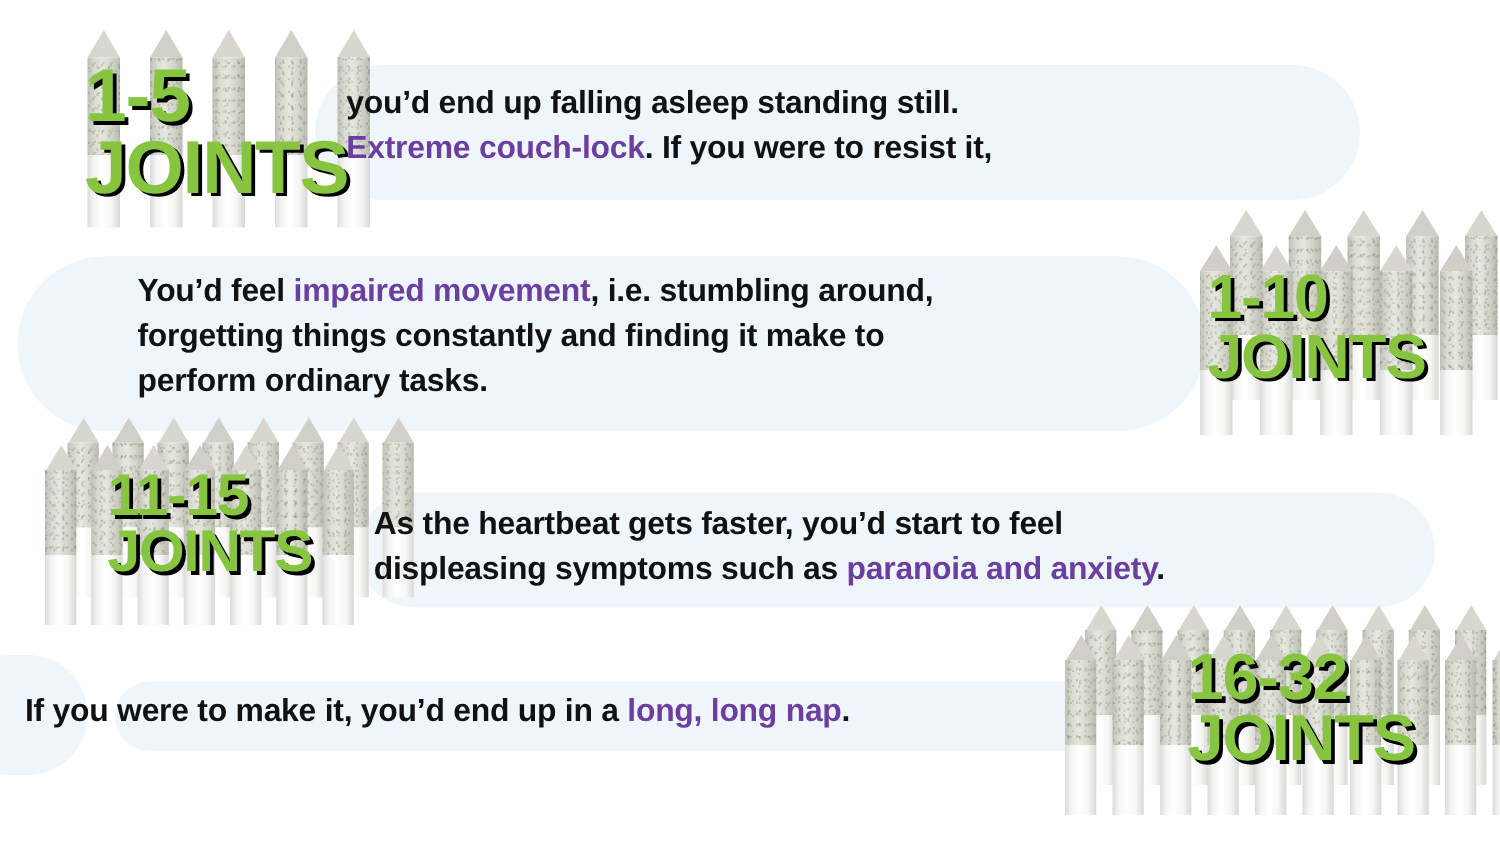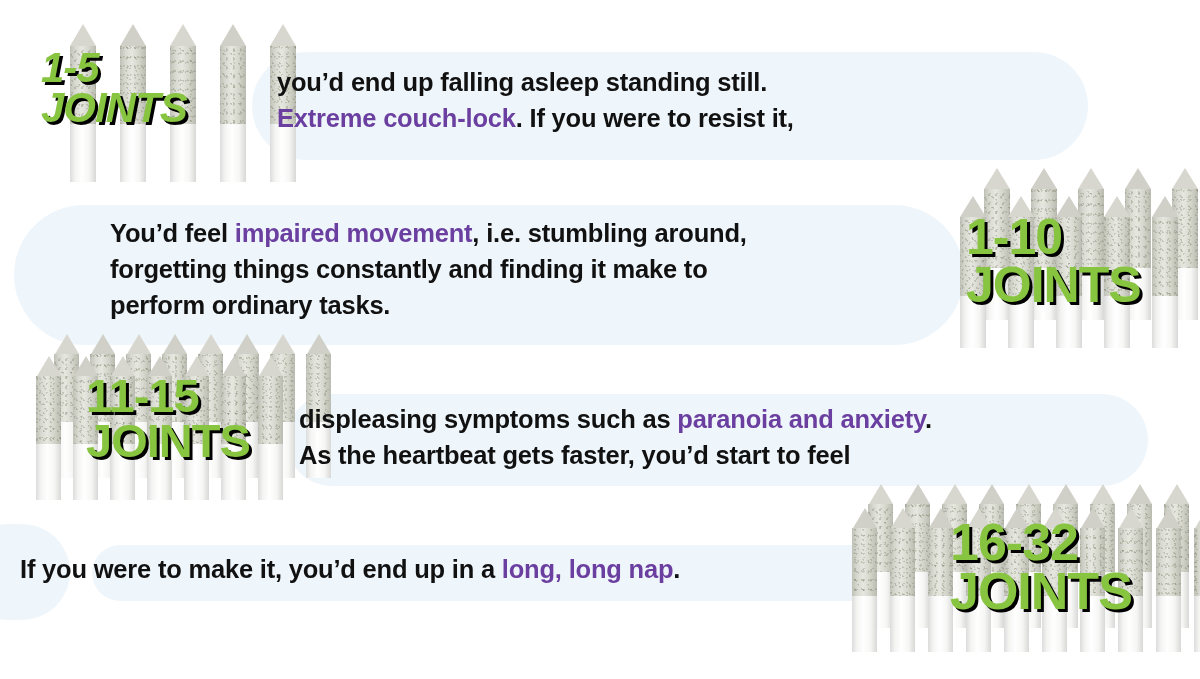--- a/index.html
+++ b/index.html
@@ -148,21 +148,21 @@
           <div class="body" style="top: 22px; height: 78px; background-position: 5px 2px, 8px 5px, 0px 2px, 6px 8px, 6px 6px, 0px 0px;"></div>
           <div class="filter" style="height: 58px;"></div>
         </div>
         <div class="joint" style="width: 26px; height: 158px;">
           <div class="tip" style="border-left-width: 13px; border-right-width: 13px; border-bottom-width: 22px; border-bottom-color: rgb(215, 215, 207);"></div>
           <div class="body" style="top: 22px; height: 78px; background-position: 1px 7px, 1px 9px, 6px 5px, 0px 10px, 4px 3px, 0px 0px;"></div>
           <div class="filter" style="height: 58px;"></div>
         </div>
       </div>
   </div>
-  <div class="dose" style="left:41px; top:48px; font-size:42px;font-style:italic;">
+  <div class="dose" style="left:68px; top:48px; font-size:60px;">
     <span class="num">1-5</span>
     <span class="word">JOINTS</span>
   </div>
   <div class="para align-left" style="left:277px; top:64px; width:700px;">
       <div><span>you’d end up falling asleep standing still.</span></div>
       <div><span class="hl">Extreme couch-lock</span><span>. If you were to resist it,</span></div>
     </div>
 
   <div class="bundle" style="left:960px; top:168px; width:236px; height:182px;">
     <div class="jrow" style="left:24px; top:0px;  gap:21px;">
@@ -309,22 +309,22 @@
           <div class="body" style="top: 20px; height: 68px; background-position: 3px 3px, 3px 5px, 2px 5px, 0px 6px, 5px 0px, 0px 0px;"></div>
           <div class="filter" style="height: 56px;"></div>
         </div>
       </div>
   </div>
   <div class="dose" style="left:86px; top:374px; font-size:47px;">
     <span class="num">11-15</span>
     <span class="word">JOINTS</span>
   </div>
   <div class="para align-left" style="left:299px; top:401px; width:850px;">
+      <div><span>As the heartbeat gets faster, you’d start to feel</span></div>
       <div><span>displeasing symptoms such as </span><span class="hl">paranoia and anxiety</span><span>.</span></div>
-      <div><span>As the heartbeat gets faster, you’d start to feel</span></div>
     </div>
 
   <div class="bundle" style="left:852px; top:484px; width:348px; height:170px;">
     <div class="jrow" style="left:16px; top:0px;  gap:12px;">
         <div class="joint" style="width: 25px; height: 144px;">
           <div class="tip" style="border-left-width: 12.5px; border-right-width: 12.5px; border-bottom-width: 20px; border-bottom-color: rgb(215, 215, 207);"></div>
           <div class="body" style="top: 20px; height: 68px; background-position: 3px 5px, 2px 4px, 6px 3px, 4px 2px, 5px 6px, 0px 0px;"></div>
           <div class="filter" style="height: 56px;"></div>
         </div>
         <div class="joint" style="width: 25px; height: 144px;">

